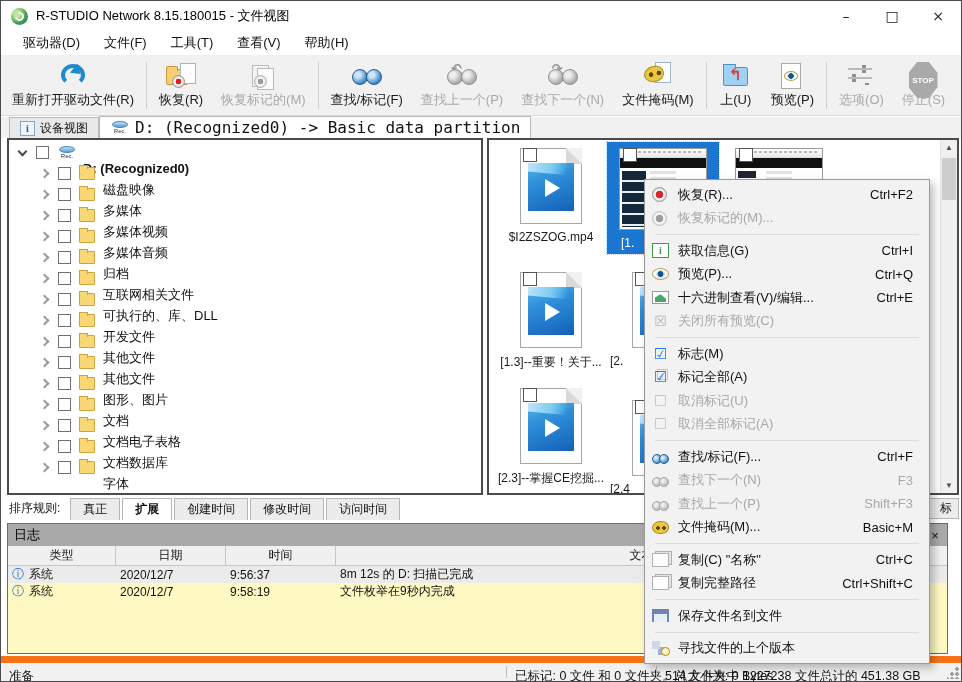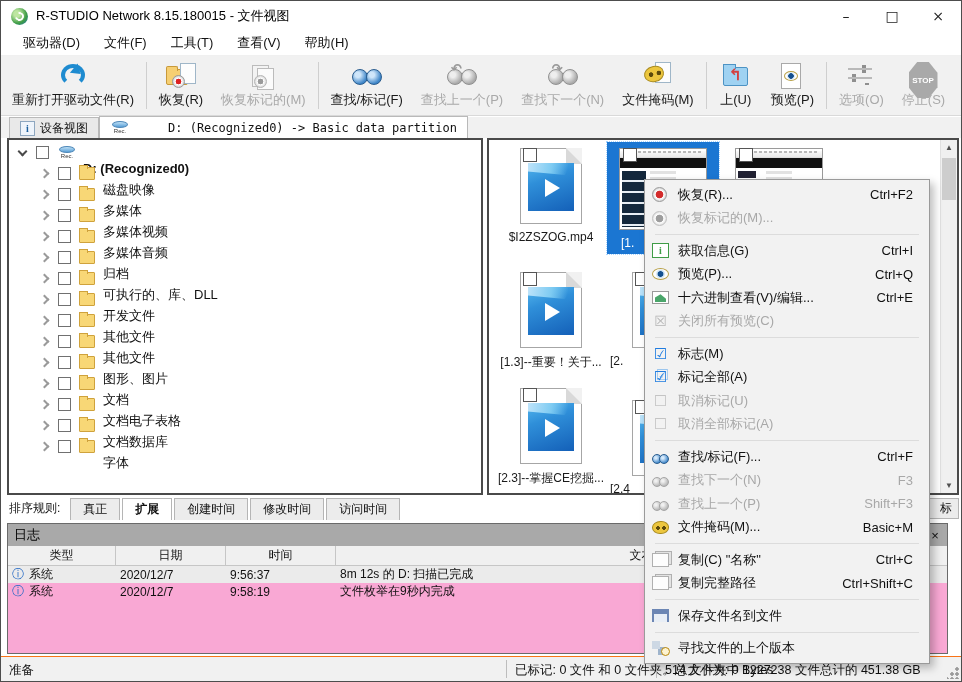--- a/index.html
+++ b/index.html
@@ -55,21 +55,21 @@
      linear-gradient(#8f8f8f,#8f8f8f) 14px 0/4px 8px no-repeat,
      linear-gradient(#8f8f8f,#8f8f8f) 4px 9px/4px 8px no-repeat,
      linear-gradient(#8f8f8f,#8f8f8f) 17px 18px/4px 8px no-repeat;}
   .stopoct { position:absolute; left:2px; top:1px; width:29px; height:36px; background:#a9a9a9;
     clip-path:polygon(30% 0,70% 0,100% 30%,100% 70%,70% 100%,30% 100%,0 70%,0 30%); display:flex; align-items:center; justify-content:center;
     color:#fff; font-size:8px; font-weight:bold; }
   
   .tabbar { position:absolute; left:0; top:116px; right:0; height:21px; background:#f1f1f1; display:flex; align-items:flex-end; padding-left:8px;}
   .vtab { display:flex; align-items:center; gap:5px; height:21px; padding:0 10px; border:1px solid #b9b9b9; border-bottom:none; background:#e9e9e9; font-size:12px;}
   .vtab.active { background:#fff; height:22px; }
-  .vtab .mono { font-family:"DejaVu Sans Mono",monospace; font-size:12px;margin-left:33px; }
+  .vtab .mono { font-family:"DejaVu Sans Mono",monospace; font-size:16px; }
   .ic-info-tab { width:15px; height:15px; border:1px solid #8ea7c0; background:#eef4fb; color:#1c5f9e; font-weight:bold; font-size:10px; display:inline-flex; align-items:center; justify-content:center; font-family:"Liberation Serif",serif;}
   .ic-rec { display:inline-flex; flex-direction:column; align-items:center; width:20px; }
   .ic-rec .disc { width:16px; height:7px; border-radius:50%; background:linear-gradient(#bfe0f5,#5aa0d8); border:1px solid #4d87b8;}
   .ic-rec .rec-t { font-size:6px; color:#333; line-height:6px; }
   
   .tree-panel { position:absolute; left:6px; top:137px; width:476px; height:357px; background:#fff; border:2px solid #4a4a4a; overflow:hidden; padding-top:2px;}
   .trow { display:flex; align-items:center; height:21px; padding-left:6px; }
   .trow .indent { width:22px; }
   .chev { width:7px; height:7px; border-right:2px solid #9a9a9a; border-bottom:2px solid #9a9a9a; transform:rotate(-45deg); margin:0 10px 0 4px; flex:0 0 auto;}
   .chev.open { border-color:#4a4a4a; transform:rotate(45deg); margin-top:-3px;}
@@ -101,33 +101,33 @@
   .vscroll .arr { position:absolute; left:0; width:100%; text-align:center; font-size:8px; color:#505050; }
   .vscroll .arr.up{ top:3px; } .vscroll .arr.dn{ bottom:3px; }
   .vscroll .thumb { position:absolute; left:1px; right:1px; top:18px; height:42px; background:#cdcdcd; }
   
   .sortbar { position:absolute; left:6px; top:497px; width:476px; height:21px; display:flex; align-items:center; font-size:12px; }
   .sortbar .slabel { padding:0 10px 0 2px; }
   .stab { padding:2px 12px; border:1px solid #b5b5b5; border-bottom:none; background:#ececec; margin-right:2px; }
   .stab.active { background:#fff; font-weight:bold; }
   .fragtab { position:absolute; left:924px; top:497px; width:34px; height:21px; border:1px solid #b5b5b5; background:#ececec; font-size:12px; display:flex; align-items:center; justify-content:flex-end; padding-right:6px;}
   
-  .logpanel { position:absolute; left:6px; top:522px; width:941px; height:131px; background:#f9a8d4; border:1px solid #6a6a6a; }
+  .logpanel { position:absolute; left:6px; top:522px; width:941px; height:131px; background:#fef9c3; border:1px solid #6a6a6a; }
   .loghead { height:22px; background:#a9a9a9; display:flex; align-items:center; padding:0 4px 0 6px; font-size:13px; color:#000; }
   .logclose { margin-left:auto; width:16px; height:16px; display:flex; align-items:center; justify-content:center; font-size:13px; color:#111; }
   .logcols { display:flex; height:20px; background:#f0f0f0; border-bottom:1px solid #c6c6c6; font-size:12px; }
   .lc { display:flex; align-items:center; justify-content:center; border-right:1px solid #c6c6c6; }
   .lc1{ width:108px;} .lc2{ width:110px;} .lc3{ width:110px;} .lc4{ flex:1; border-right:none;}
   .lrow { display:flex; height:17px; font-size:12px; align-items:center; }
   .lrow.shade { background:#ebebeb; }
   .lr1{ width:108px; display:flex; align-items:center; padding-left:4px; gap:5px;}
   .lr2{ width:110px; padding-left:4px;} .lr3{ width:110px; padding-left:4px;} .lr4{ flex:1; padding-left:4px;}
   .ic-inf { color:#2368c4; font-size:12px; font-family:"DejaVu Sans",sans-serif; }
   
-  .statusbar { position:absolute; left:0; bottom:0; right:0; height:25px; background:#f1f1f1; border-top:1px solid #f97316; font-size:12.5px; }
+  .statusbar { position:absolute; left:0; bottom:0; right:0; height:25px; background:#f1f1f1; border-top:7px solid #f97316; font-size:12.5px; }
   .statusbar .s1 { position:absolute; left:8px; top:5px; }
   .statusbar .sep1 { position:absolute; left:505px; top:3px; bottom:3px; width:1px; background:#bdbdbd;}
   .statusbar .s2 { position:absolute; left:514px; top:5px; }
   .statusbar .sep2 { position:absolute; left:655px; top:3px; bottom:3px; width:1px; background:#bdbdbd;}
   .statusbar .s3 { position:absolute; left:664px; top:5px; }
   .grip { position:absolute; right:2px; bottom:2px; width:12px; height:12px;
     background: radial-gradient(circle at 10px 2px,#9a9a9a 1.5px,transparent 2px), radial-gradient(circle at 10px 7px,#9a9a9a 1.5px,transparent 2px), radial-gradient(circle at 5px 7px,#9a9a9a 1.5px,transparent 2px), radial-gradient(circle at 10px 12px,#9a9a9a 1.5px,transparent 2px), radial-gradient(circle at 5px 12px,#9a9a9a 1.5px,transparent 2px), radial-gradient(circle at 0px 12px,#9a9a9a 1.5px,transparent 2px);}
   
   .cmenu { position:absolute; left:643px; top:178px; width:286px; background:#f2f2f2; border:1px solid #9a9a9a; box-shadow:4px 4px 8px rgba(0,0,0,.25); padding:3px 0; z-index:50;}
   .mi { display:flex; align-items:center; height:23.5px; padding:0 16px 0 7px; font-size:13px; color:#111; }
@@ -313,20 +313,27 @@
         <span class="chev"></span>
         <span class="cb"></span>
         <span class="fold"></span>
         <span class="tlabel2">归档</span>
       </div>
     <div class="trow">
         <span class="indent"></span>
         <span class="chev"></span>
         <span class="cb"></span>
         <span class="fold"></span>
+        <span class="tlabel2">互联网相关文件</span>
+      </div>
+    <div class="trow">
+        <span class="indent"></span>
+        <span class="chev"></span>
+        <span class="cb"></span>
+        <span class="fold"></span>
         <span class="tlabel2">可执行的、库、DLL</span>
       </div>
     <div class="trow">
         <span class="indent"></span>
         <span class="chev"></span>
         <span class="cb"></span>
         <span class="fold"></span>
         <span class="tlabel2">开发文件</span>
       </div>
     <div class="trow">

